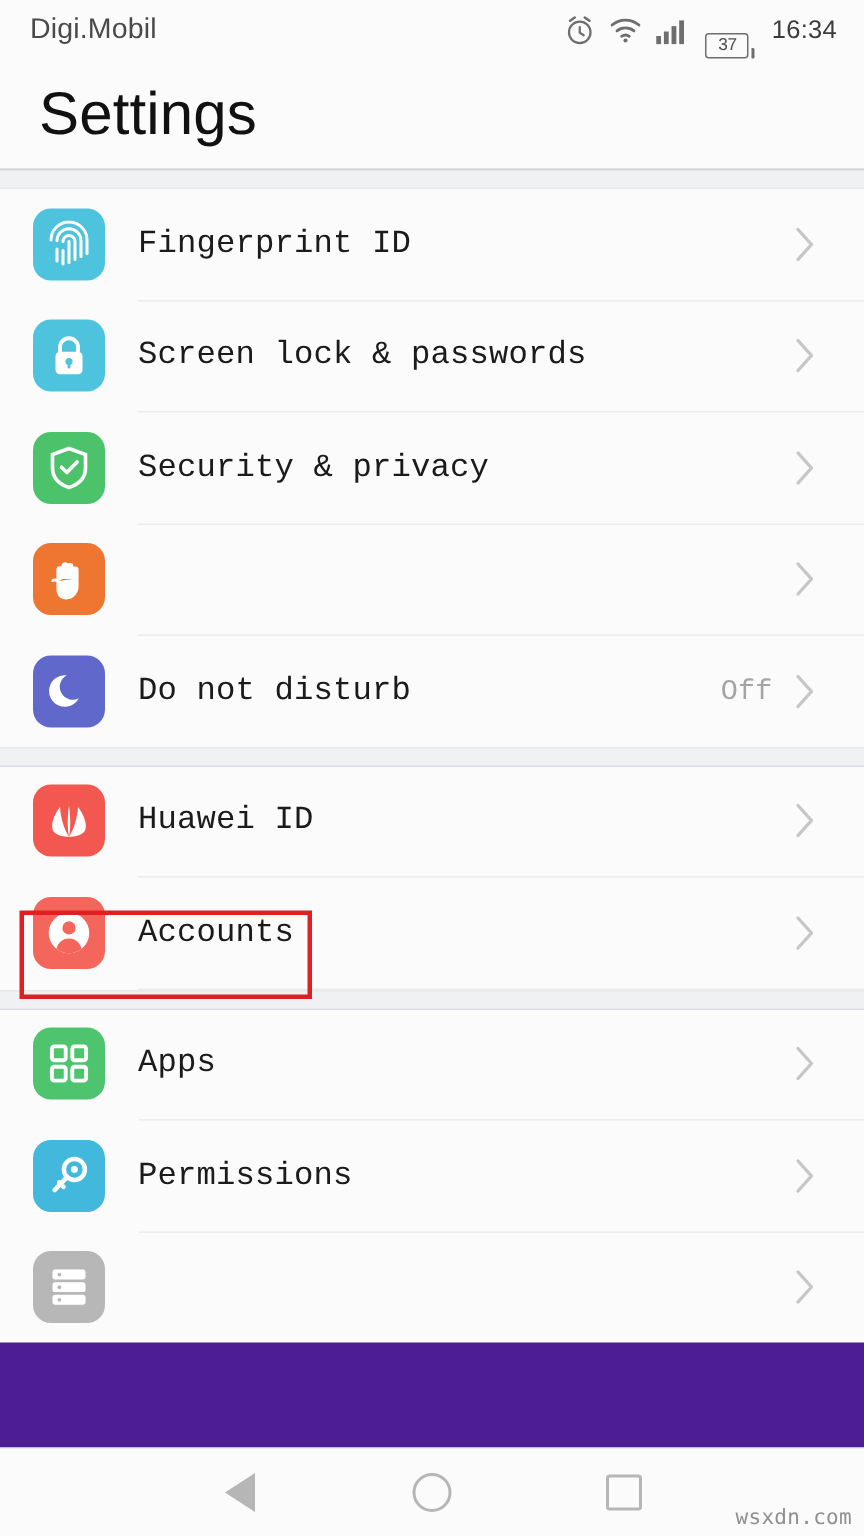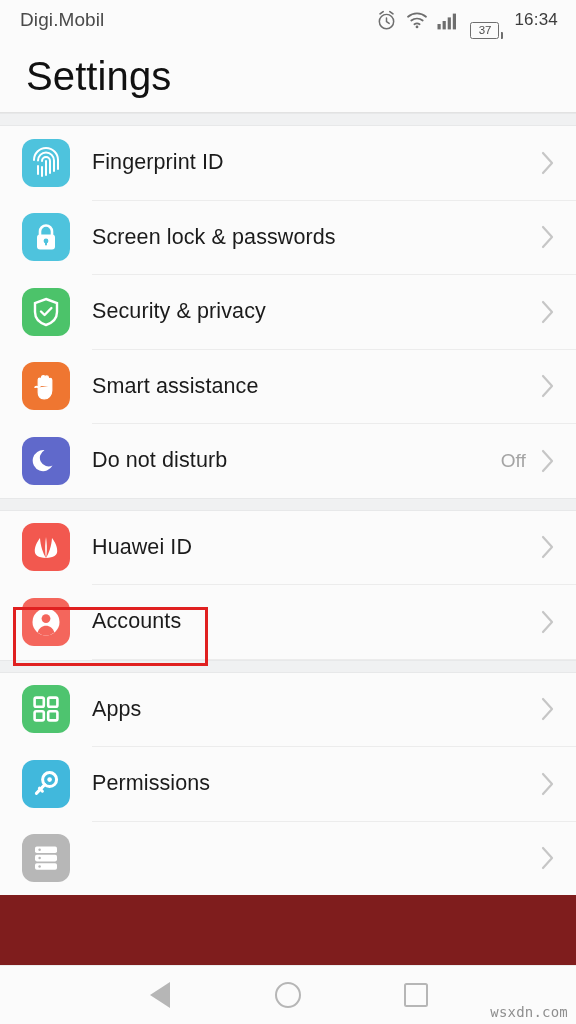--- a/index.html
+++ b/index.html
@@ -2,21 +2,21 @@
 <html><head>
 <meta charset="utf-8">
 <style>
   * { margin:0; padding:0; box-sizing:border-box; }
   html, body {
     width:576px; height:1024px;
     background:#fbfbfb;
     font-family:"Liberation Sans", sans-serif;
     overflow:hidden;
   }
-  #screen { position:relative; width:576px; height:1024px; background:#7f1d1d; }
+  #screen { position:relative; width:576px; height:1024px; background:#4c1d95; }
 
   
   .statusbar {
     height:40px; display:flex; align-items:center;
     padding:0 18px 0 20px; background:#fbfbfb;
   }
   .carrier { font-size:19px; color:#4a4a4a; letter-spacing:.1px; }
   .status-right { margin-left:auto; display:flex; align-items:center; gap:9px; }
   .sicon { display:block; }
   .clock { font-size:17px; color:#3c3c3c; letter-spacing:.2px; margin-left:2px; }
@@ -29,21 +29,21 @@
   .batt-tip { width:2.5px; height:7px; background:#6e6e6e; margin-left:1.5px; border-radius:0 1px 1px 0; }
 
   
   .titlebar { height:72px; display:flex; align-items:center; padding-left:26px; background:#fbfbfb; }
   .title { font-size:40px; color:#111; font-weight:400; letter-spacing:.1px; }
   .title-divider { height:1px; background:#e2e2e2; }
 
   
   .gap { height:13px; background:#f0f1f2; border-top:1px solid #e7e8e9; border-bottom:1px solid #e7e8e9; }
   .group { background:#fbfbfb; }
-  .row { position:relative; display:flex; align-items:center; height:73.5px; padding-left:22px; padding-right:20px; }
+  .row { position:relative; display:flex; align-items:center; height:73.5px; padding-left:22px; padding-right:31px;font-family:Liberation Mono, monospace; }
   .icon-wrap { width:48px; height:48px; flex:0 0 48px; }
   .label { font-size:21.5px; color:#1b1b1b; margin-left:22px; letter-spacing:.1px; white-space:nowrap; }
   .value { margin-left:auto; font-size:19px; color:#a4a4a4; letter-spacing:.1px; }
   .chev { margin-left:auto; display:flex; align-items:center; }
   .has-value .chev { margin-left:14px; }
   .divider { height:1px; background:#ececec; margin-left:92px; }
 
   
   .tile { width:48px; height:48px; border-radius:12px; display:flex; align-items:center; justify-content:center; }
 
@@ -173,21 +173,20 @@
         </div>
         <div class="divider"></div>
         <div class="row">
           <span class="icon-wrap">
             <span class="tile" style="background:#ef7631">
               <svg width="28" height="30" viewBox="0 0 28 30">
                 <path d="M6.2 17 V8.8 a1.7 1.7 0 0 1 3.4 0 V15 M9.6 15 V6.2 a1.7 1.7 0 0 1 3.4 0 V15 M13 15 V6.6 a1.7 1.7 0 0 1 3.4 0 V15 M16.4 15 V9 a1.7 1.7 0 0 1 3.4 0 V19.5 c0 5-3.4 8.5-7.6 8.5 -4.6 0-6-3.2-6-6.5 V17 a1.7 1.7 0 0 0-3.4 0" fill="#fff" stroke="#fff" stroke-width="1.2" stroke-linejoin="round"></path>
               </svg>
             </span>
           </span>
-          <span class="label">Smart assistance</span>
           <span class="chev">
             <svg width="16" height="26" viewBox="0 0 16 26">
               <path d="M3 3 L12 13 L3 23" fill="none" stroke="#c6c6c6" stroke-width="2.2" stroke-linecap="round" stroke-linejoin="round"></path>
             </svg>
           </span>
         </div>
         <div class="divider"></div>
         <div class="row has-value">
           <span class="icon-wrap">
             <span class="tile" style="background:#6069cb">

